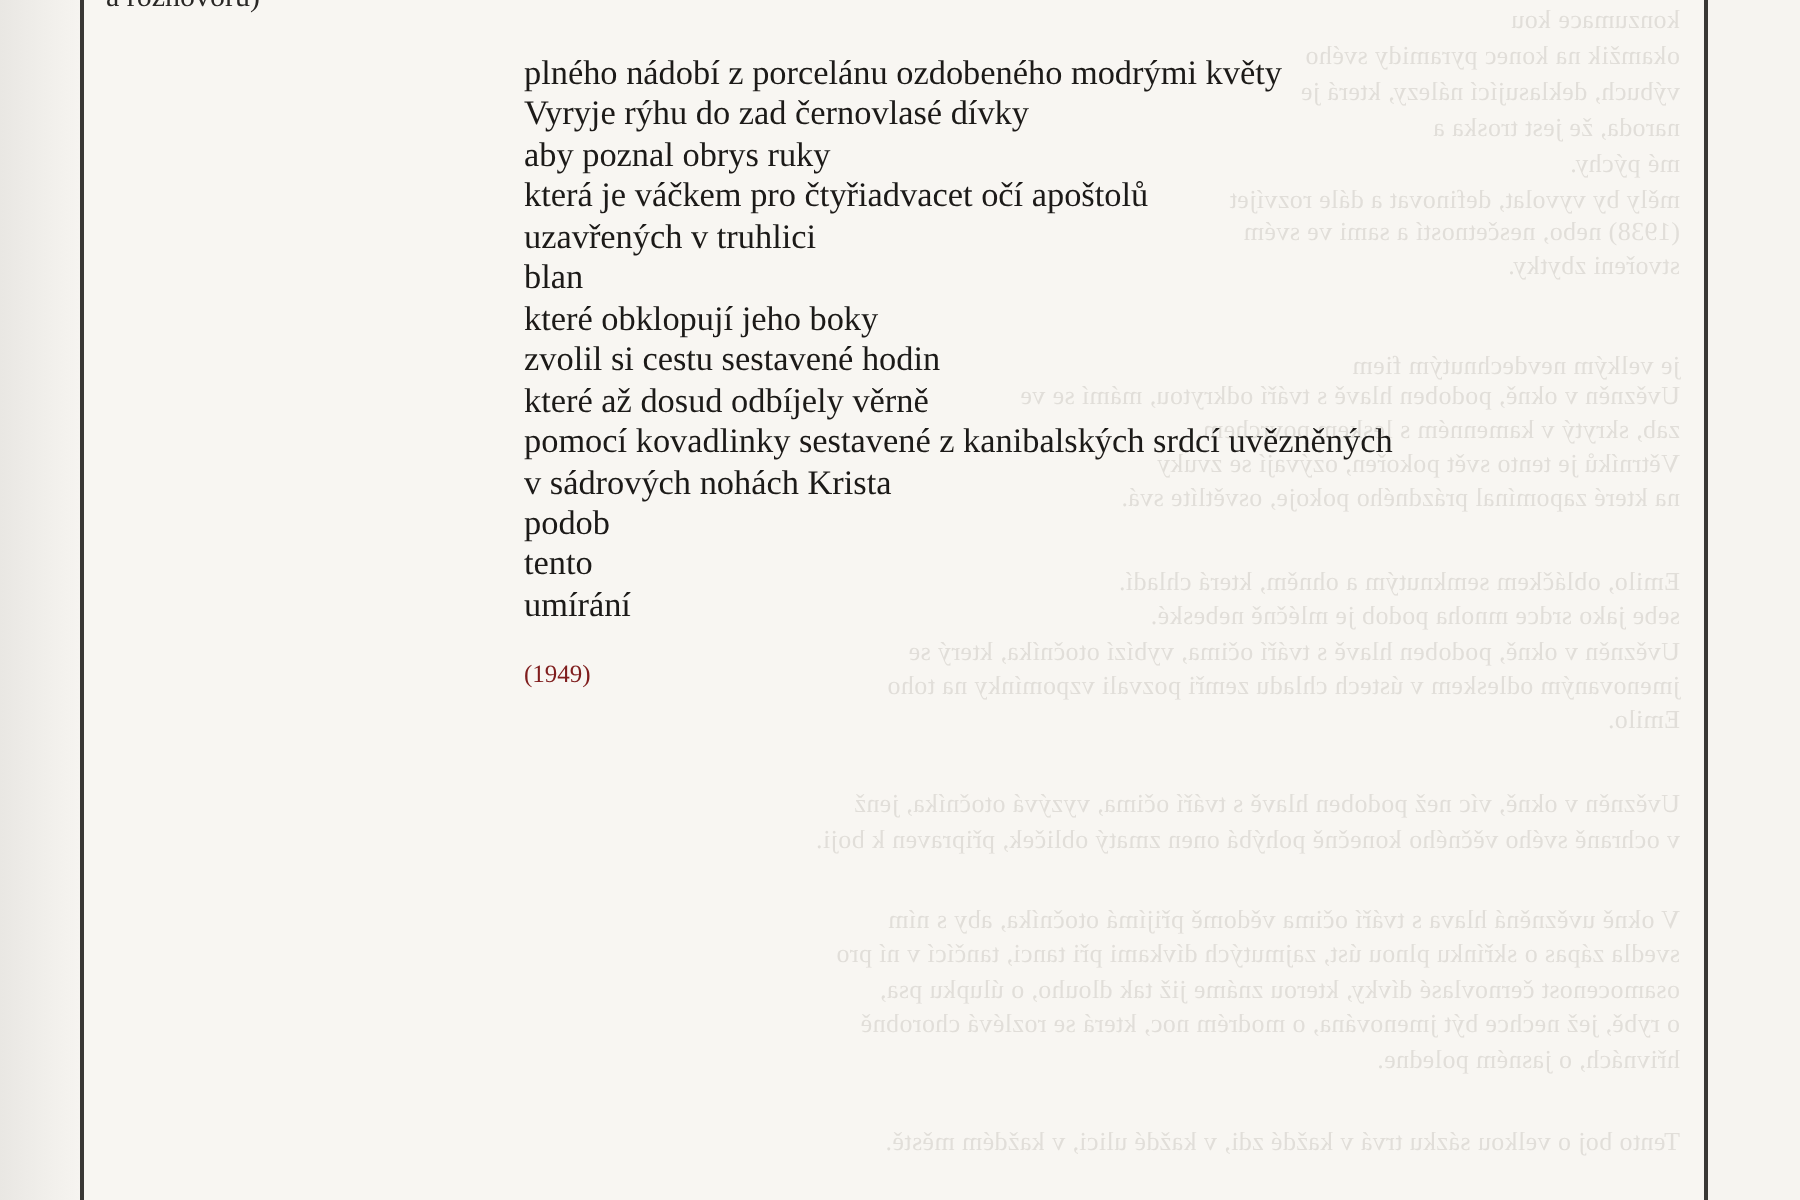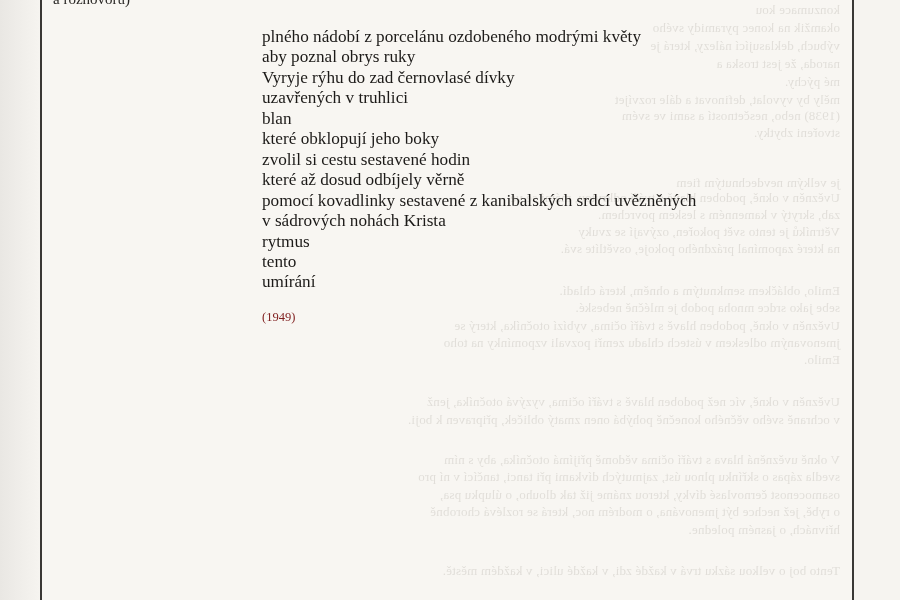--- a/index.html
+++ b/index.html
@@ -123,27 +123,28 @@
       <div class="gl" style="top: 452px; right: 0px;">V okně uvězněná hlava s tváří očima vědomě přijímá otočníka, aby s ním</div>
       <div class="gl" style="top: 469px; right: 0px;">svedla zápas o skřínku plnou úst, zajmutých dívkami při tanci, tančící v ní pro</div>
       <div class="gl" style="top: 487px; right: 0px;">osamocenost černovlasé dívky, kterou známe již tak dlouho, o úlupku psa,</div>
       <div class="gl" style="top: 504px; right: 0px;">o rybě, jež nechce být jmenována, o modrém noc, která se rozlévá chorobně</div>
       <div class="gl" style="top: 522px; right: 0px;">hřivnách, o jasném poledne.</div>
       <div class="gl" style="top: 563px; right: 0px;">Tento boj o velkou sázku trvá v každé zdi, v každé ulici, v každém městě.</div>
     </div>
 
   <div class="poem">
     <div class="line">plného nádobí z porcelánu ozdobeného modrými květy</div>
+    <div class="line">Vyryje rýhu do zad černovlasé dívky</div>
     <div class="line">aby poznal obrys ruky</div>
-    <div class="line">Vyryje rýhu do zad černovlasé dívky</div>
+    <div class="line">která je váčkem pro čtyřiadvacet očí apoštolů</div>
     <div class="line">uzavřených v truhlici</div>
     <div class="line">blan</div>
     <div class="line">které obklopují jeho boky</div>
     <div class="line">zvolil si cestu sestavené hodin</div>
     <div class="line">které až dosud odbíjely věrně</div>
     <div class="line">pomocí kovadlinky sestavené z kanibalských srdcí uvězněných</div>
     <div class="line">v sádrových nohách Krista</div>
-    <div class="line">rytmus</div>
+    <div class="line">podob</div>
     <div class="line">tento</div>
     <div class="line">umírání</div>
     <div class="date">(1949)</div>
   </div>
 </div>
 
 </body></html>

